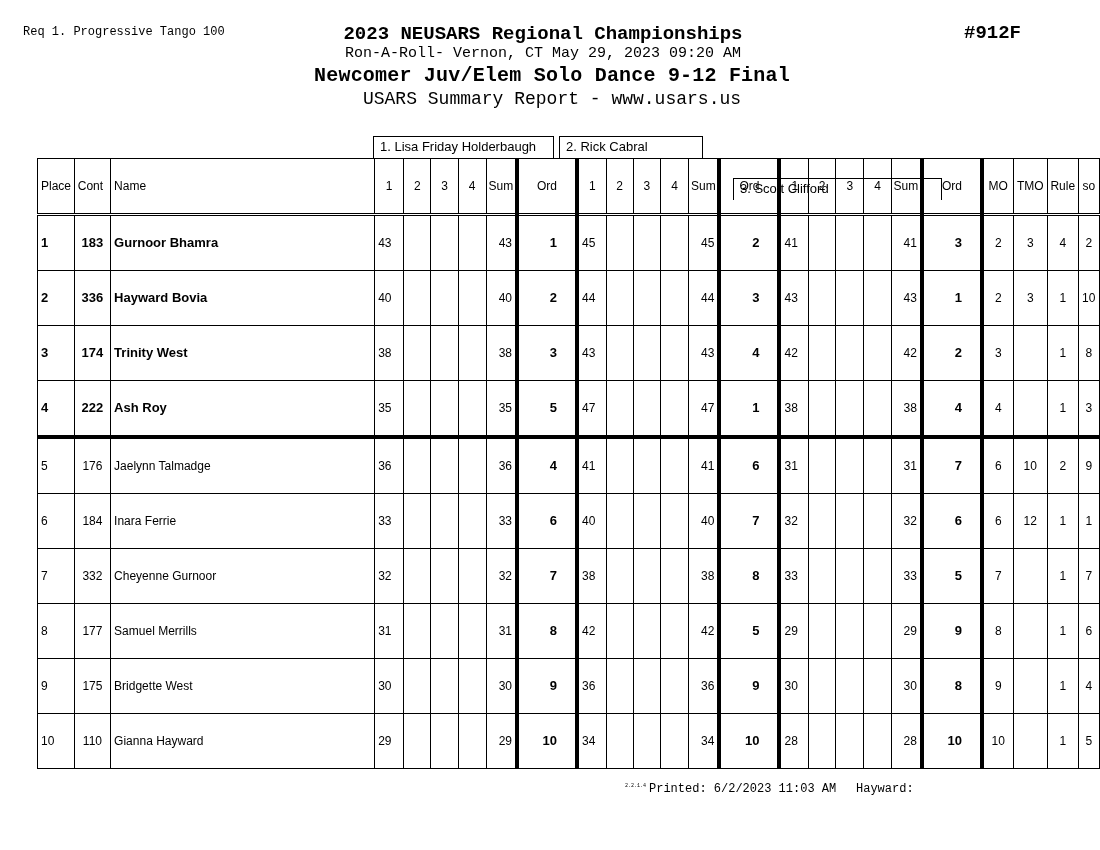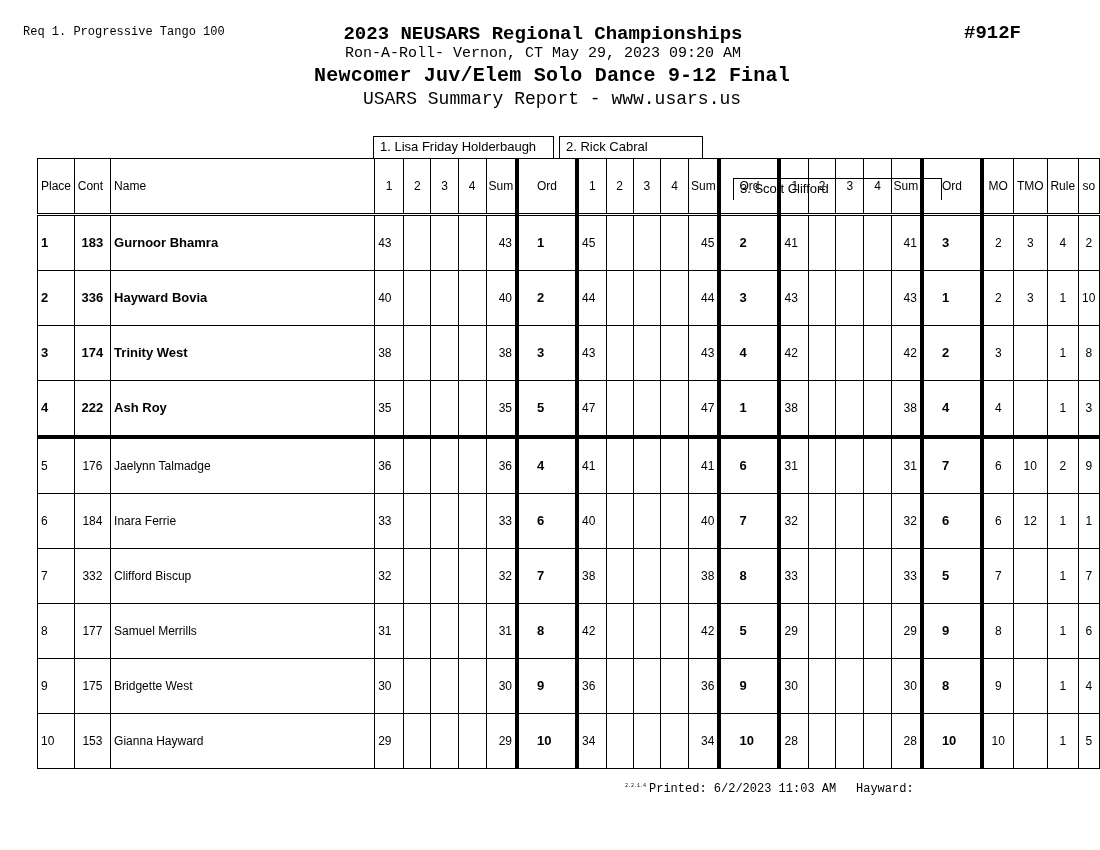--- a/index.html
+++ b/index.html
@@ -17,21 +17,21 @@
   .judge-box { position: absolute; top: 136px; height: 22px; border: 1px solid #000;
                border-bottom: none; font-size: 13px; box-sizing: border-box; padding: 2px 12px 0 6px; }
 
   table.grid { position: absolute; left: 21px; top: 158px; border-collapse: collapse;
                table-layout: fixed; font-size: 12px; margin-left: 16px; }
   table.grid td { border: 1px solid #000; height: 19px; padding: 0 0 0 3px; box-sizing: border-box;
                   overflow: hidden; white-space: nowrap; line-height: 18px; }
   table.grid tr.head td { height: 20px; border-bottom: 3px double #000; }
   table.grid td.c { text-align: center; padding: 0; }
   table.grid td.r { text-align: right; padding: 0 3px 0 0; }
-  table.grid td.ord { font-weight: bold; text-align: left; padding: 18px;
+  table.grid td.ord { font-weight: bold; text-align: right; padding: 18px;
                       border-left: 4px solid #000; border-right: 4px solid #000; font-size: 13px; }
   table.grid tr.head td.ord { font-weight: normal; font-size: 12px; }
   table.grid tr.top td.b { font-weight: bold; font-size: 13px; }
   table.grid tr.cut td { border-bottom: 4px solid #000; }
 
   .footer-ver { left: 625px; top: 783px; font-size: 5px; }
   .footer-printed { left: 649px; top: 782px; font-size: 12px; }
   .footer-scorer { left: 856px; top: 782px; font-size: 12px; }
 </style>
 </head>
@@ -262,21 +262,21 @@
         <td class="r">32</td>
         <td class="ord">6</td>
         <td class="c">6</td>
         <td class="c">12</td>
         <td class="c">1</td>
         <td class="c">1</td>
       </tr>
       <tr>
         <td class="b">7</td>
         <td class="b c">332</td>
-        <td class="b">Clifford Biscup</td>
+        <td class="b">Cheyenne Gurnoor</td>
         <td>32</td>
         <td></td>
         <td></td>
         <td></td>
         <td class="r">32</td>
         <td class="ord">7</td>
         <td>38</td>
         <td></td>
         <td></td>
         <td></td>
@@ -342,21 +342,21 @@
         <td></td>
         <td class="r">30</td>
         <td class="ord">8</td>
         <td class="c">9</td>
         <td class="c"></td>
         <td class="c">1</td>
         <td class="c">4</td>
       </tr>
       <tr>
         <td class="b">10</td>
-        <td class="b c">153</td>
+        <td class="b c">110</td>
         <td class="b">Gianna Hayward</td>
         <td>29</td>
         <td></td>
         <td></td>
         <td></td>
         <td class="r">29</td>
         <td class="ord">10</td>
         <td>34</td>
         <td></td>
         <td></td>

